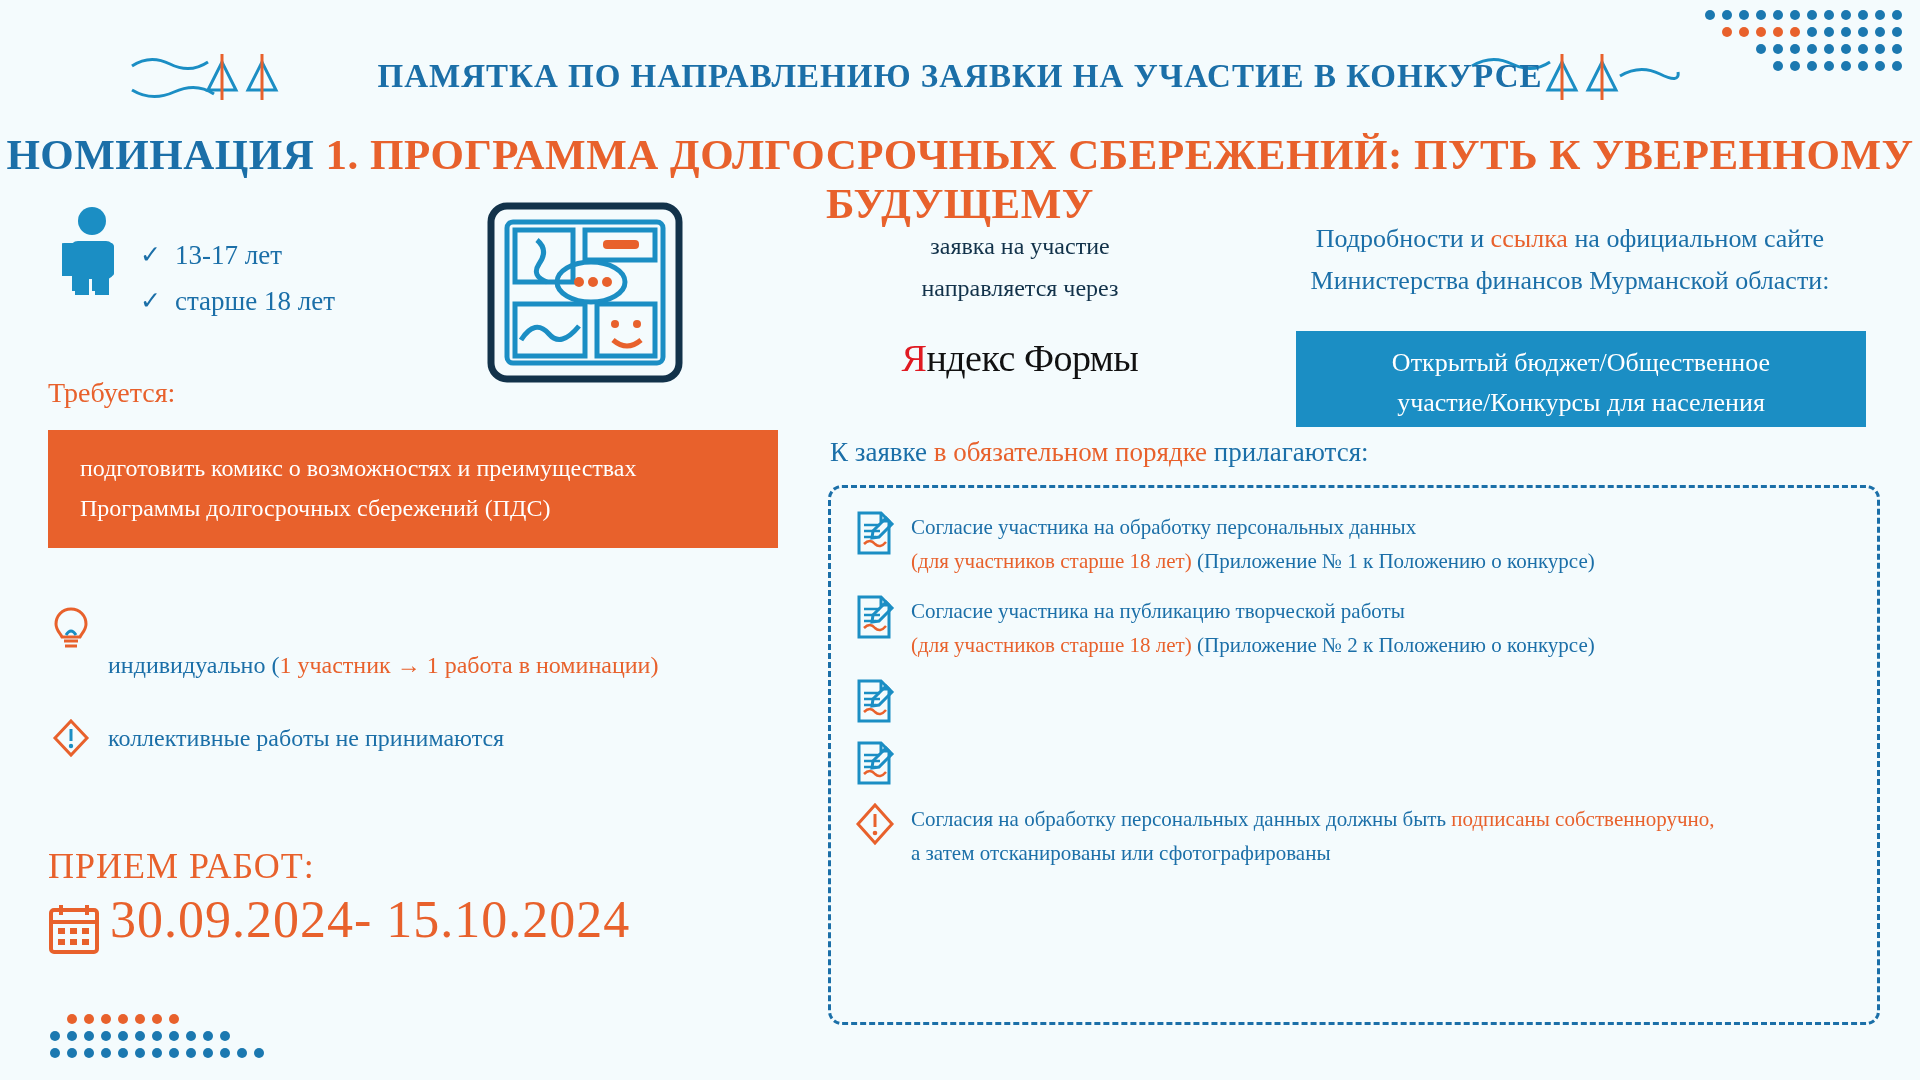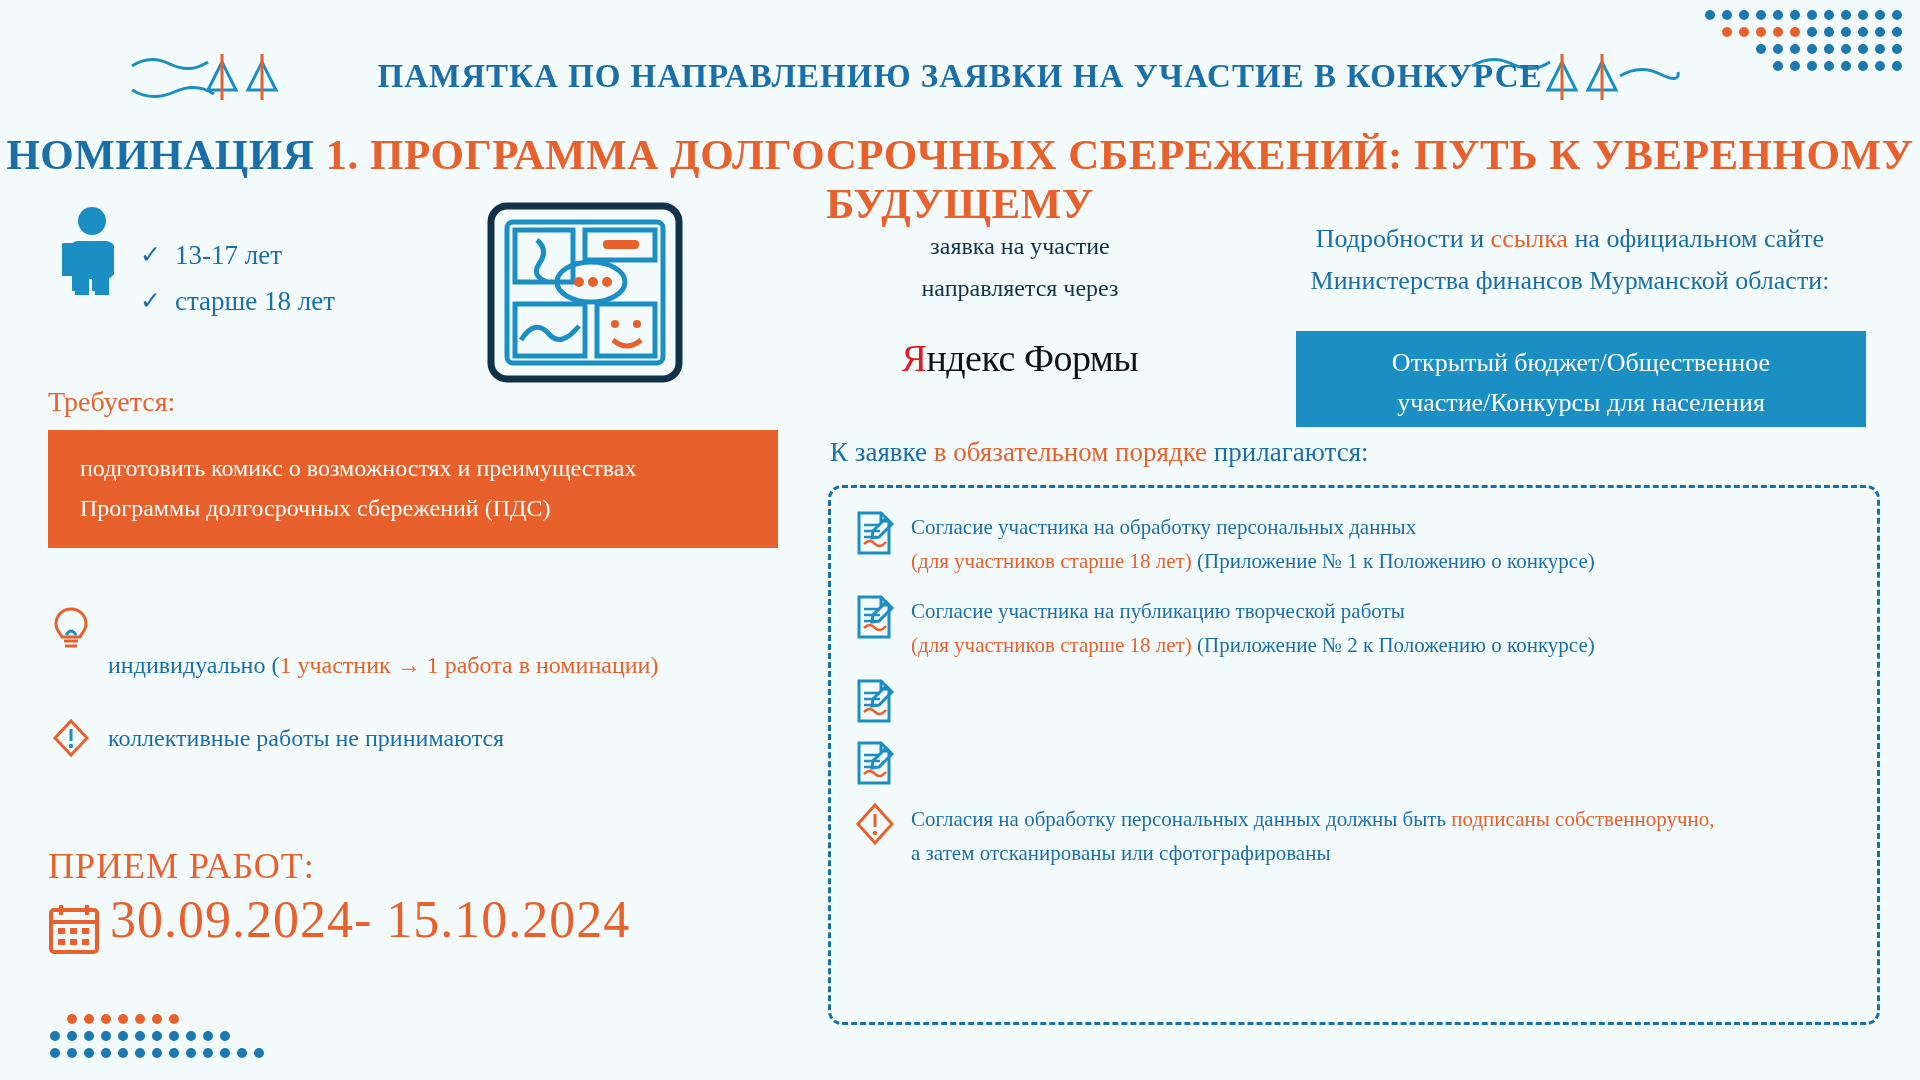--- a/index.html
+++ b/index.html
@@ -83,21 +83,21 @@
     color: #1b6fa8;
     line-height: 46px;
   }
   #age-list div { display: flex; align-items: center; gap: 14px; }
   #age-list .check { color: #1b6fa8; font-size: 25px; }
 
   #comic-icon { position: absolute; top: 200px; left: 485px; }
 
   #req-label {
     position: absolute;
-    top: 386px;
+    top: 377px;
     left: 48px;
     font-size: 28px;
     color: #e8612c;
   }
 
   #req-box {
     position: absolute;
     top: 430px;
     left: 48px;
     width: 730px;

